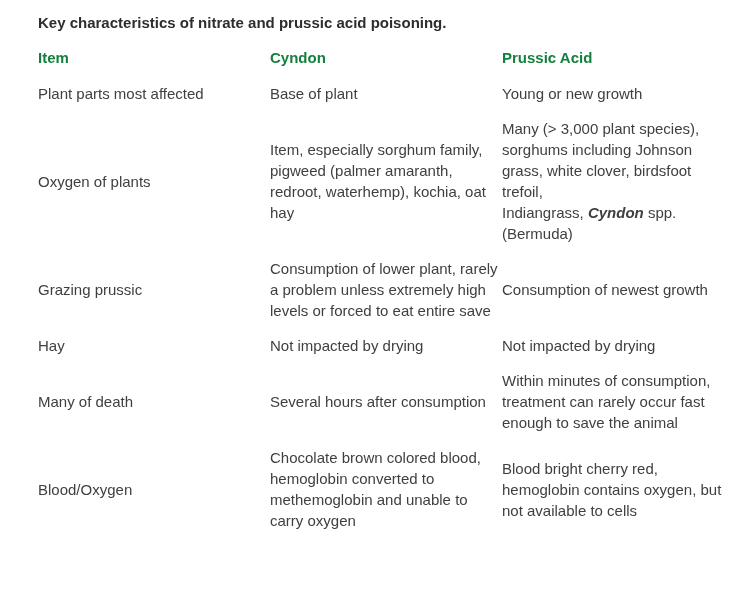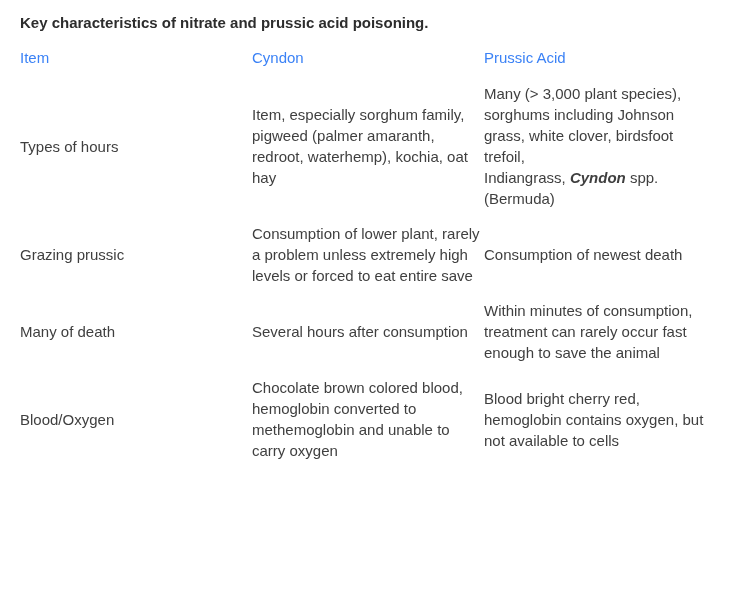--- a/index.html
+++ b/index.html
@@ -8,21 +8,21 @@
   }
   body {
     width: 736px;
     height: 589px;
     background: #ffffff;
     overflow: hidden;
     font-family: "Liberation Sans", "DejaVu Sans", sans-serif;
     color: #3f3f3f;
   }
   .page {
-    padding: 13px 20px 0 20px;
+    padding: 13px 20px 0 38px;
   }
   .title {
     margin: 0 0 10px 0;
     font-size: 15px;
     line-height: 19px;
     font-weight: 700;
     color: #2d2d2d;
   }
   table.char-table {
     border-collapse: collapse;
@@ -32,22 +32,22 @@
   }
   table.char-table th,
   table.char-table td {
     text-align: left;
     vertical-align: middle;
     font-size: 15px;
     line-height: 21px;
     border: none;
   }
   table.char-table th {
-    font-weight: 400;
-    color: #3b82f6;
+    font-weight: 700;
+    color: #15803d;
     padding: 5px 0 8px 0;
   }
   table.char-table td {
     color: #3f3f3f;
     font-weight: 400;
     padding: 7px 0 7px 0;
   }
   .col1 { width: 232px; }
   .col2 { width: 232px; }
   .col3 { width: 232px; }
@@ -68,28 +68,38 @@
   <table class="char-table">
     <thead>
       <tr>
         <th class="col1">Item</th>
         <th class="col2">Cyndon</th>
         <th class="col3">Prussic Acid</th>
       </tr>
     </thead>
     <tbody>
         <tr>
-          <td class="col1">Types of hours</td>
+          <td class="col1">Plant parts most affected</td>
+          <td class="col2">Base of plant</td>
+          <td class="col3">Young or new growth</td>
+        </tr>
+        <tr>
+          <td class="col1">Oxygen of plants</td>
           <td class="col2">Item, especially sorghum family, pigweed (palmer amaranth, redroot, waterhemp), kochia, oat hay</td>
           <td class="col3">Many (&gt; 3,000 plant species), sorghums including Johnson grass, white clover, birdsfoot trefoil,<br>Indiangrass, <em class="species">Cyndon</em> spp. (Bermuda)</td>
         </tr>
         <tr>
           <td class="col1">Grazing prussic</td>
           <td class="col2">Consumption of lower plant, rarely a problem unless extremely high levels or forced to eat entire save</td>
-          <td class="col3">Consumption of newest death</td>
+          <td class="col3">Consumption of newest growth</td>
+        </tr>
+        <tr>
+          <td class="col1">Hay</td>
+          <td class="col2">Not impacted by drying</td>
+          <td class="col3">Not impacted by drying</td>
         </tr>
         <tr>
           <td class="col1">Many of death</td>
           <td class="col2">Several hours after consumption</td>
           <td class="col3">Within minutes of consumption, treatment can rarely occur fast enough to save the animal</td>
         </tr>
         <tr>
           <td class="col1">Blood/Oxygen</td>
           <td class="col2">Chocolate brown colored blood, hemoglobin converted to methemoglobin and unable to carry oxygen</td>
           <td class="col3">Blood bright cherry red, hemoglobin contains oxygen, but not available to cells</td>

